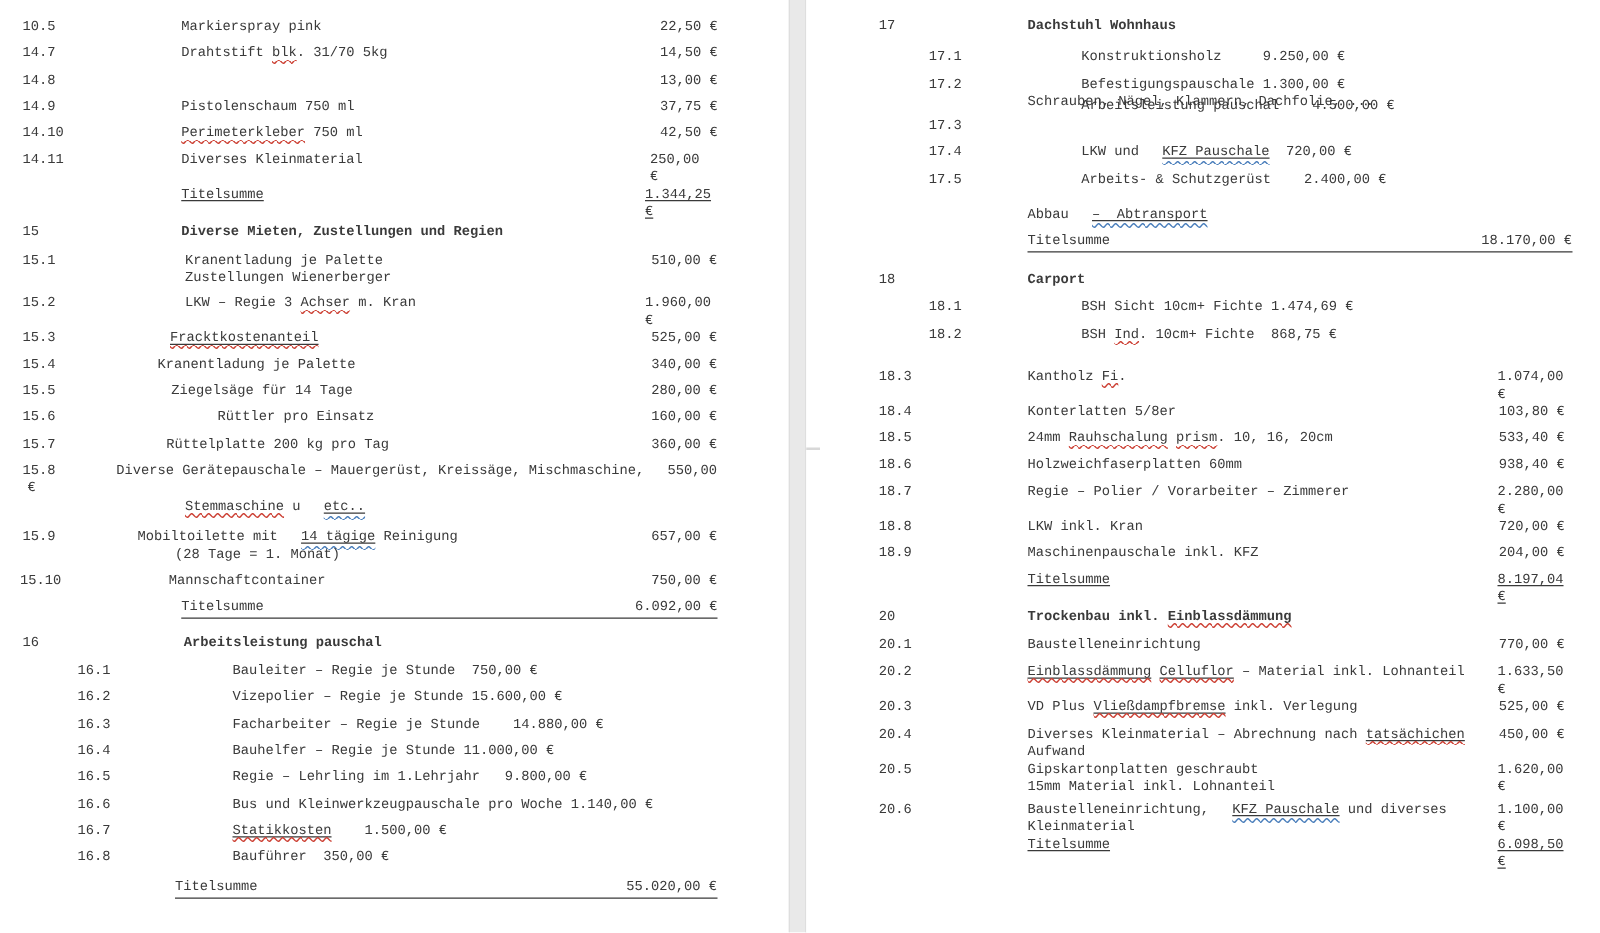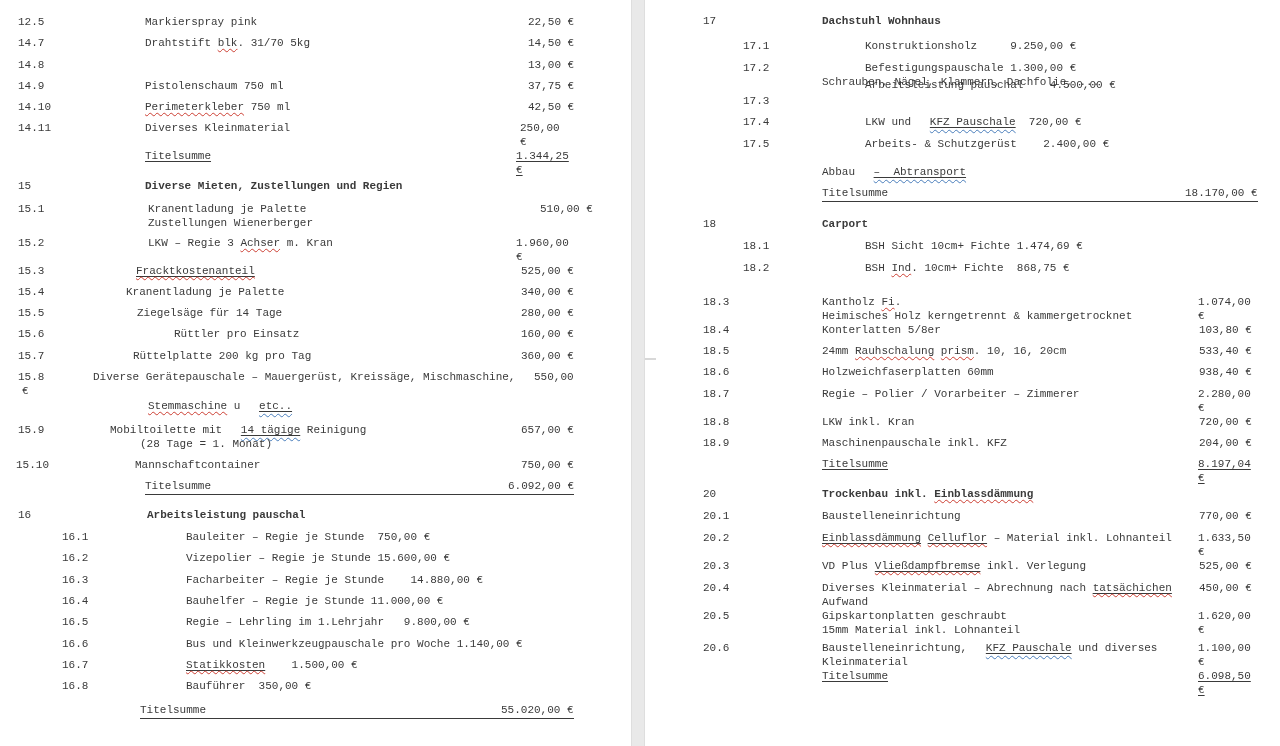--- a/index.html
+++ b/index.html
@@ -76,21 +76,21 @@
   }
 </style>
 </head>
 <body>
 
 <div id="doc">
   <div class="page" id="page-left"></div>
   <div id="gutter"></div>
   <div class="page" id="page-right"></div>
   <div id="margin-tick"></div>
-<div class="part" style="left: 18px; top: 15px;">12.5</div>
+<div class="part" style="left: 18px; top: 15px;">10.5</div>
     <div class="part" style="left: 145px; top: 15px;">Markierspray pink</div>
     <div class="part" style="left: 528px; top: 15px;">22,50 €</div>
     <div class="part" style="left: 18px; top: 36px;">14.7</div>
     <div class="part" style="left: 145px; top: 36px;">Drahtstift <span class="sqr">blk</span>. 31/70 5kg</div>
     <div class="part" style="left: 528px; top: 36px;">14,50 €</div>
     <div class="part" style="left: 18px; top: 58px;">14.8</div>
     <div class="part" style="left: 528px; top: 58px;">13,00 €</div>
     <div class="part" style="left: 18px; top: 79px;">14.9</div>
     <div class="part" style="left: 145px; top: 79px;">Pistolenschaum 750 ml</div>
     <div class="part" style="left: 528px; top: 79px;">37,75 €</div>
@@ -101,21 +101,21 @@
     <div class="part" style="left: 145px; top: 121px;">Diverses Kleinmaterial</div>
     <div class="part" style="left: 520px; top: 121px;">250,00</div>
     <div class="part" style="left: 520px; top: 135px;">€</div>
     <div class="part" style="left: 145px; top: 149px;"><span class="u">Titelsumme</span></div>
     <div class="part" style="left: 516px; top: 149px;"><span class="u">1.344,25</span></div>
     <div class="part" style="left: 516px; top: 163px;"><span class="u">€</span></div>
     <div class="part" style="left: 18px; top: 179px;">15</div>
     <div class="part" style="left: 145px; top: 179px;"><span class="b">Diverse Mieten, Zustellungen und Regien</span></div>
     <div class="part" style="left: 18px; top: 202px;">15.1</div>
     <div class="part" style="left: 148px; top: 202px;">Kranentladung je Palette</div>
-    <div class="part" style="left: 521px; top: 202px; margin-left: 19px;">510,00 €</div>
+    <div class="part" style="left: 521px; top: 202px;">510,00 €</div>
     <div class="part" style="left: 148px; top: 216px;">Zustellungen Wienerberger</div>
     <div class="part" style="left: 18px; top: 236px;">15.2</div>
     <div class="part" style="left: 148px; top: 236px;">LKW – Regie 3 <span class="sqr">Achser</span> m. Kran</div>
     <div class="part" style="left: 516px; top: 236px;">1.960,00</div>
     <div class="part" style="left: 516px; top: 250px;">€</div>
     <div class="part" style="left: 18px; top: 264px;">15.3</div>
     <div class="part" style="left: 136px; top: 264px;"><span class="u"><span class="sqr">Fracktkostenanteil</span></span></div>
     <div class="part" style="left: 521px; top: 264px;">525,00 €</div>
     <div class="part" style="left: 18px; top: 285px;">15.4</div>
     <div class="part" style="left: 126px; top: 285px;">Kranentladung je Palette</div>
@@ -184,21 +184,20 @@
     <div class="rule" style="left: 822px; top: 201px; width: 436px;"></div>
     <div class="part" style="left: 703px; top: 217px;">18</div>
     <div class="part" style="left: 822px; top: 217px;"><span class="b">Carport</span></div>
     <div class="part" style="left: 743px; top: 239px;">18.1</div>
     <div class="part" style="left: 865px; top: 239px;">BSH Sicht 10cm+ Fichte 1.474,69 €</div>
     <div class="part" style="left: 743px; top: 261px;">18.2</div>
     <div class="part" style="left: 865px; top: 261px;">BSH <span class="sqr">Ind</span>. 10cm+ Fichte  868,75 €</div>
     <div class="part" style="left: 703px; top: 295px;">18.3</div>
     <div class="part" style="left: 822px; top: 295px;">Kantholz <span class="sqr">Fi</span>.</div>
     <div class="part" style="left: 1198px; top: 295px;">1.074,00</div>
-    <div class="part" style="left: 822px; top: 309px;">Heimisches Holz kerngetrennt &amp; kammergetrocknet</div>
     <div class="part" style="left: 1198px; top: 309px;">€</div>
     <div class="part" style="left: 703px; top: 323px;">18.4</div>
     <div class="part" style="left: 822px; top: 323px;">Konterlatten 5/8er</div>
     <div class="part" style="left: 1199px; top: 323px;">103,80 €</div>
     <div class="part" style="left: 703px; top: 344px;">18.5</div>
     <div class="part" style="left: 822px; top: 344px;">24mm <span class="sqr">Rauhschalung</span> <span class="sqr">prism</span>. 10, 16, 20cm</div>
     <div class="part" style="left: 1199px; top: 344px;">533,40 €</div>
     <div class="part" style="left: 703px; top: 365px;">18.6</div>
     <div class="part" style="left: 822px; top: 365px;">Holzweichfaserplatten 60mm</div>
     <div class="part" style="left: 1199px; top: 365px;">938,40 €</div>

